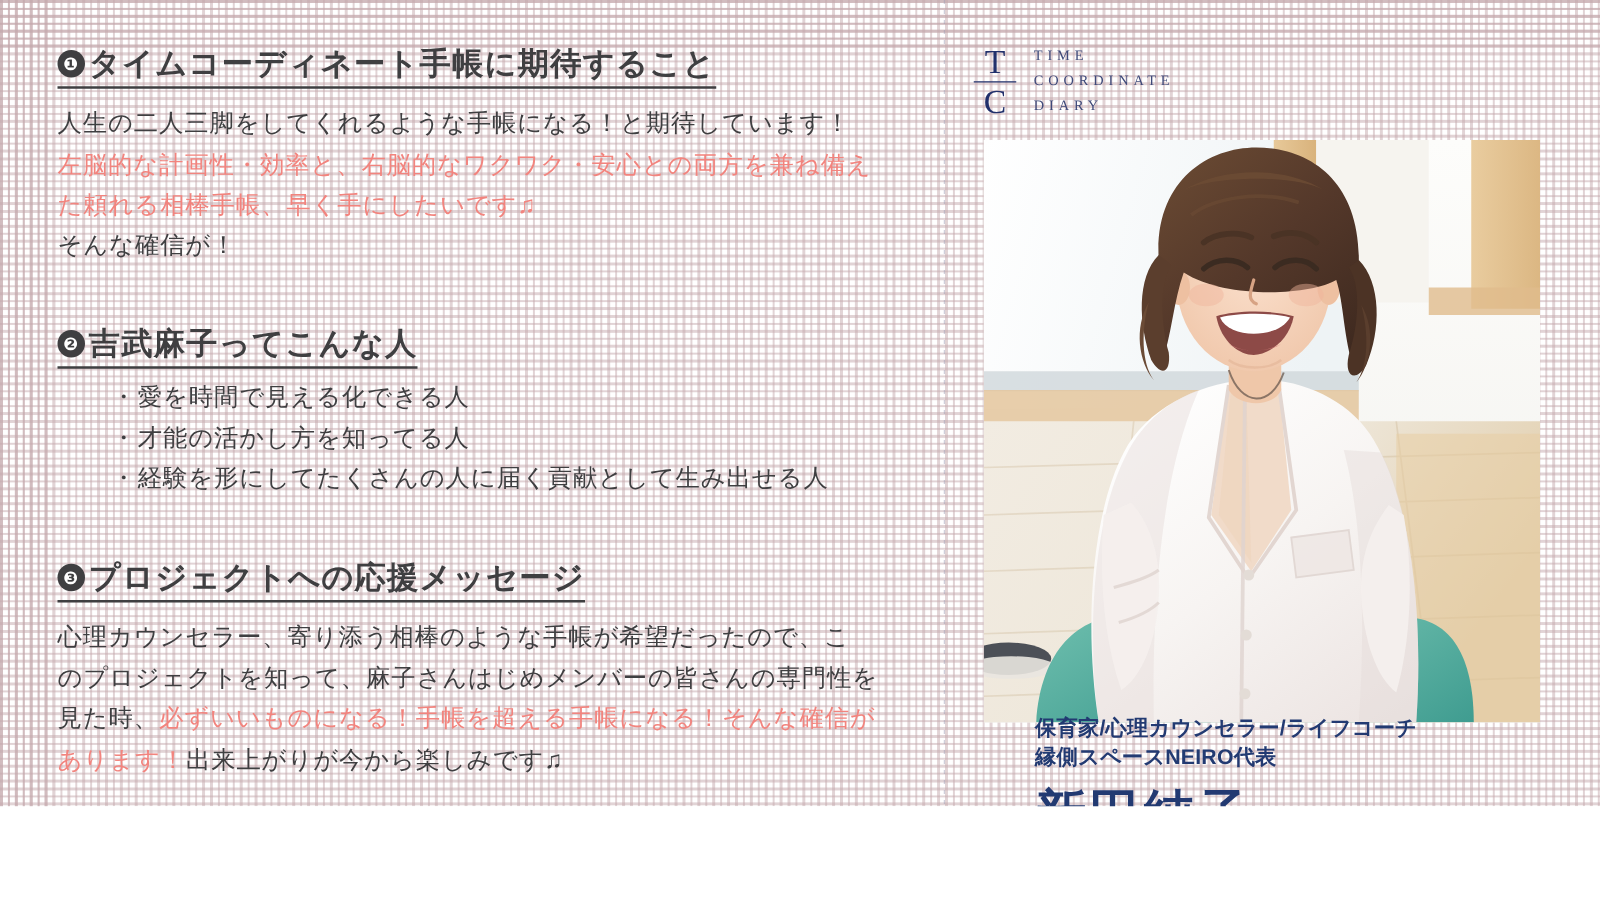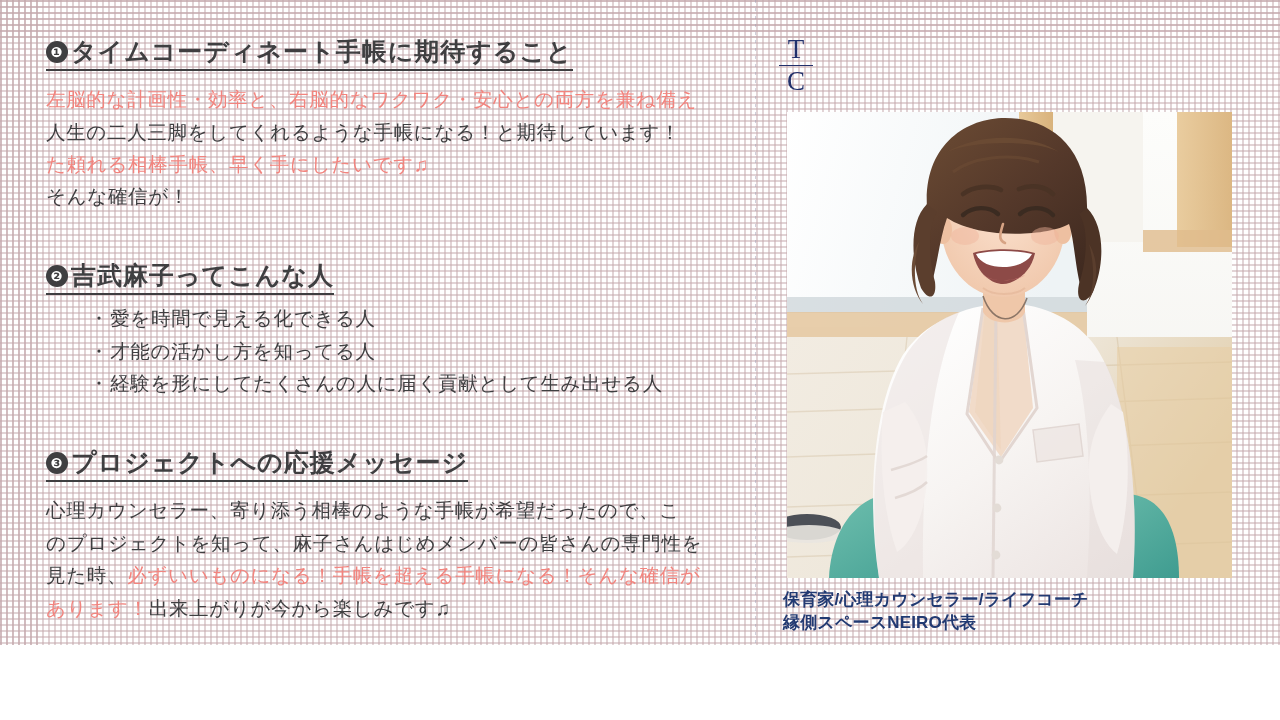--- a/index.html
+++ b/index.html
@@ -148,21 +148,21 @@
     position:absolute; left:787px; top:112px;
     width:445px; height:466px;
     overflow:hidden;
     z-index:5;
     background:#f3f2ee;
   }
   .photo svg{ display:block; width:100%; height:100%; }
 
   
   .caption{
-    position:absolute; left:783px; top:589px; z-index:5;
+    position:absolute; left:783px; top:572px; z-index:5;padding-left:45px;
   }
   .cap-role{
     font-size:17px;
     font-weight:bold;
     color:#223a72;
     line-height:1.35;
     letter-spacing:0.01em;
     white-space:nowrap;
   }
   .cap-name{
@@ -184,22 +184,22 @@
 
   <div class="vsep"></div>
 
   <div class="left-col">
 
     <div class="section">
       <div class="sec-head">
         <span class="sec-num">❶</span><span>タイムコーディネート手帳に期待すること</span>
       </div>
       <div class="head-gap"></div>
+      <div class="body-line">人生の二人三脚をしてくれるような手帳になる！と期待しています！</div>
       <div class="body-line hl">左脳的な計画性・効率と、右脳的なワクワク・安心との両方を兼ね備え</div>
-      <div class="body-line">人生の二人三脚をしてくれるような手帳になる！と期待しています！</div>
       <div class="body-line hl">た頼れる相棒手帳、早く手にしたいです♫</div>
       <div class="body-line">そんな確信が！</div>
     </div>
 
     <div class="gap-2"></div>
 
     <div class="section">
       <div class="sec-head">
         <span class="sec-num">❷</span><span>吉武麻子ってこんな人</span>
       </div>
@@ -223,20 +223,25 @@
       <div class="body-line"><span class="hl">あります！</span><span>出来上がりが今から楽しみです♫</span></div>
     </div>
 
   </div>
 
   <div class="logo">
     <div class="logo-mark">
       <span class="t">T</span>
       <span class="rule"></span>
       <span class="c">C</span>
+    </div>
+    <div class="logo-words">
+      <div>TIME</div>
+      <div>COORDINATE</div>
+      <div>DIARY</div>
     </div>
   </div>
 
   <div class="photo">
     <svg viewBox="0 0 445 466" preserveAspectRatio="xMidYMid slice">
       <defs>
         <linearGradient id="wall" x1="0" y1="0" x2="0" y2="1">
           <stop offset="0" stop-color="#fdfdfb"></stop>
           <stop offset="1" stop-color="#f1f0ec"></stop>
         </linearGradient>

